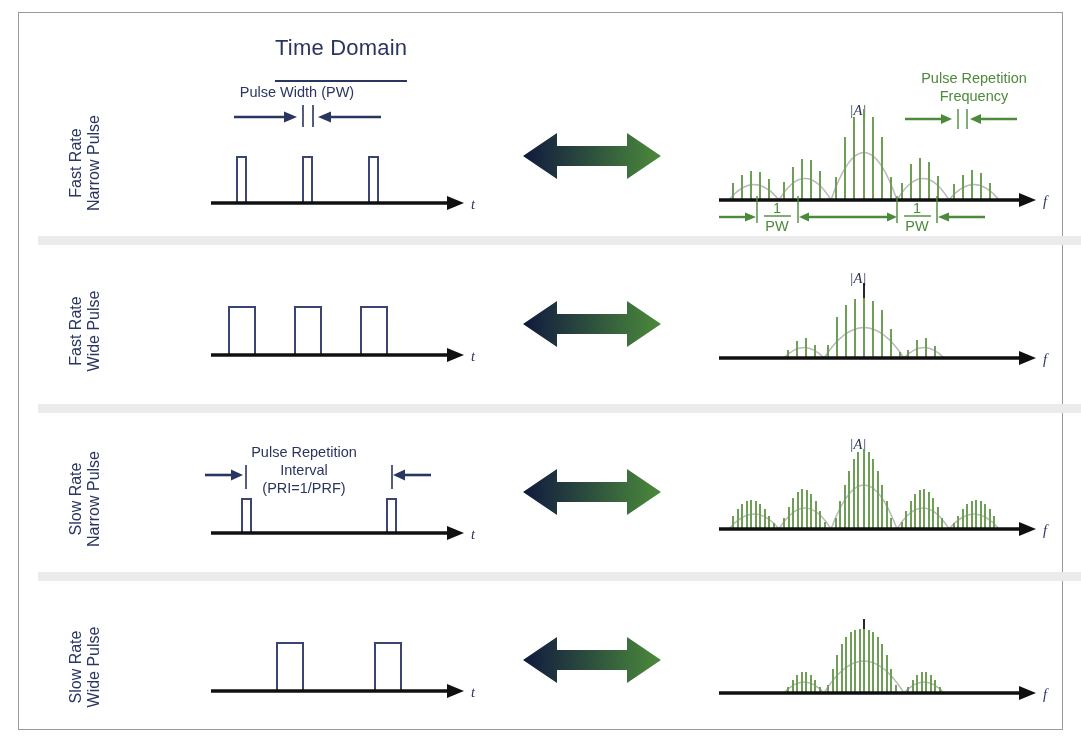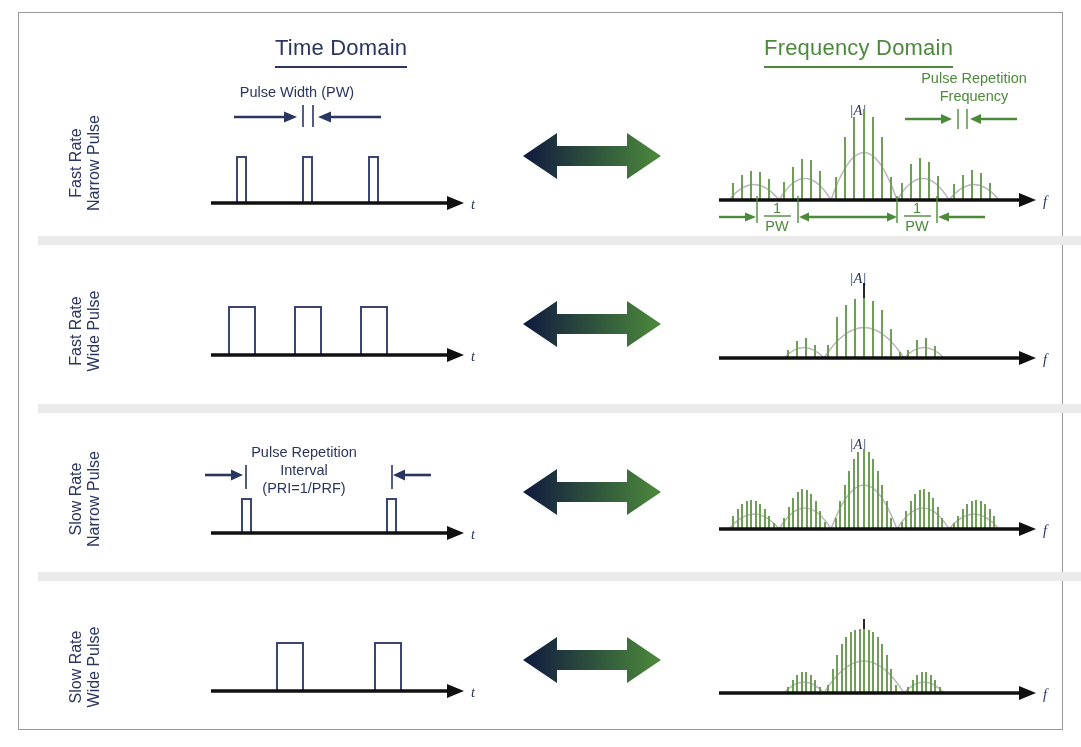--- a/index.html
+++ b/index.html
@@ -1,21 +1,21 @@
 <!DOCTYPE html>
 <html><head>
 <meta charset="utf-8">
 <style>
   html,body{margin:0;padding:0;background:#ffffff;}
   body{font-family:"Liberation Sans",sans-serif;}
   #page{position:relative;width:1081px;height:747px;background:#ffffff;overflow:hidden;}
   #frame{position:absolute;left:18px;top:12px;width:1045px;height:718px;border:1px solid #9a9a9a;box-sizing:border-box;background:#fff;}
 
   .hdr{position:absolute;font-size:22px;letter-spacing:.2px;white-space:nowrap;}
-  .hdr span{border-bottom:2px solid currentColor;padding-bottom:6px;text-align:right;}
+  .hdr span{border-bottom:2px solid currentColor;padding-bottom:20px;text-align:right;}
   #hdr-time{left:256px;top:22px;color:#2a3560;}
   #hdr-freq{left:745px;top:22px;color:#4c8a3b;}
 
   .rowsep{position:absolute;left:19px;width:1043px;height:9px;background:#ebebeb;}
 
   .rowlabel{position:absolute;width:150px;height:20px;color:#2a3560;font-size:16px;
             text-align:center;white-space:nowrap;transform-origin:center center;
             transform:rotate(-90deg);}
 
   svg{display:block;overflow:visible;}
@@ -36,21 +36,20 @@
   .tick{stroke:#4c8a3b;stroke-width:1.4;}
   .ticknv{stroke:#2a3560;stroke-width:1.6;}
 </style>
 </head>
 <body>
 
 <div id="page">
  <div id="frame">
 
   <div class="hdr" id="hdr-time"><span>Time Domain</span></div>
-  <div class="hdr" id="hdr-freq"><span>Frequency Domain</span></div>
 
   <div class="rowsep" style="top:223px"></div>
   <div class="rowsep" style="top:391px"></div>
   <div class="rowsep" style="top:559px"></div>
 
   <div class="rowlabel" style="left:-17px;top:140px;">Fast Rate</div>
   <div class="rowlabel" style="left:1px;top:140px;">Narrow Pulse</div>
 
   <div class="rowlabel" style="left:-17px;top:308px;">Fast Rate</div>
   <div class="rowlabel" style="left:1px;top:308px;">Wide Pulse</div>

